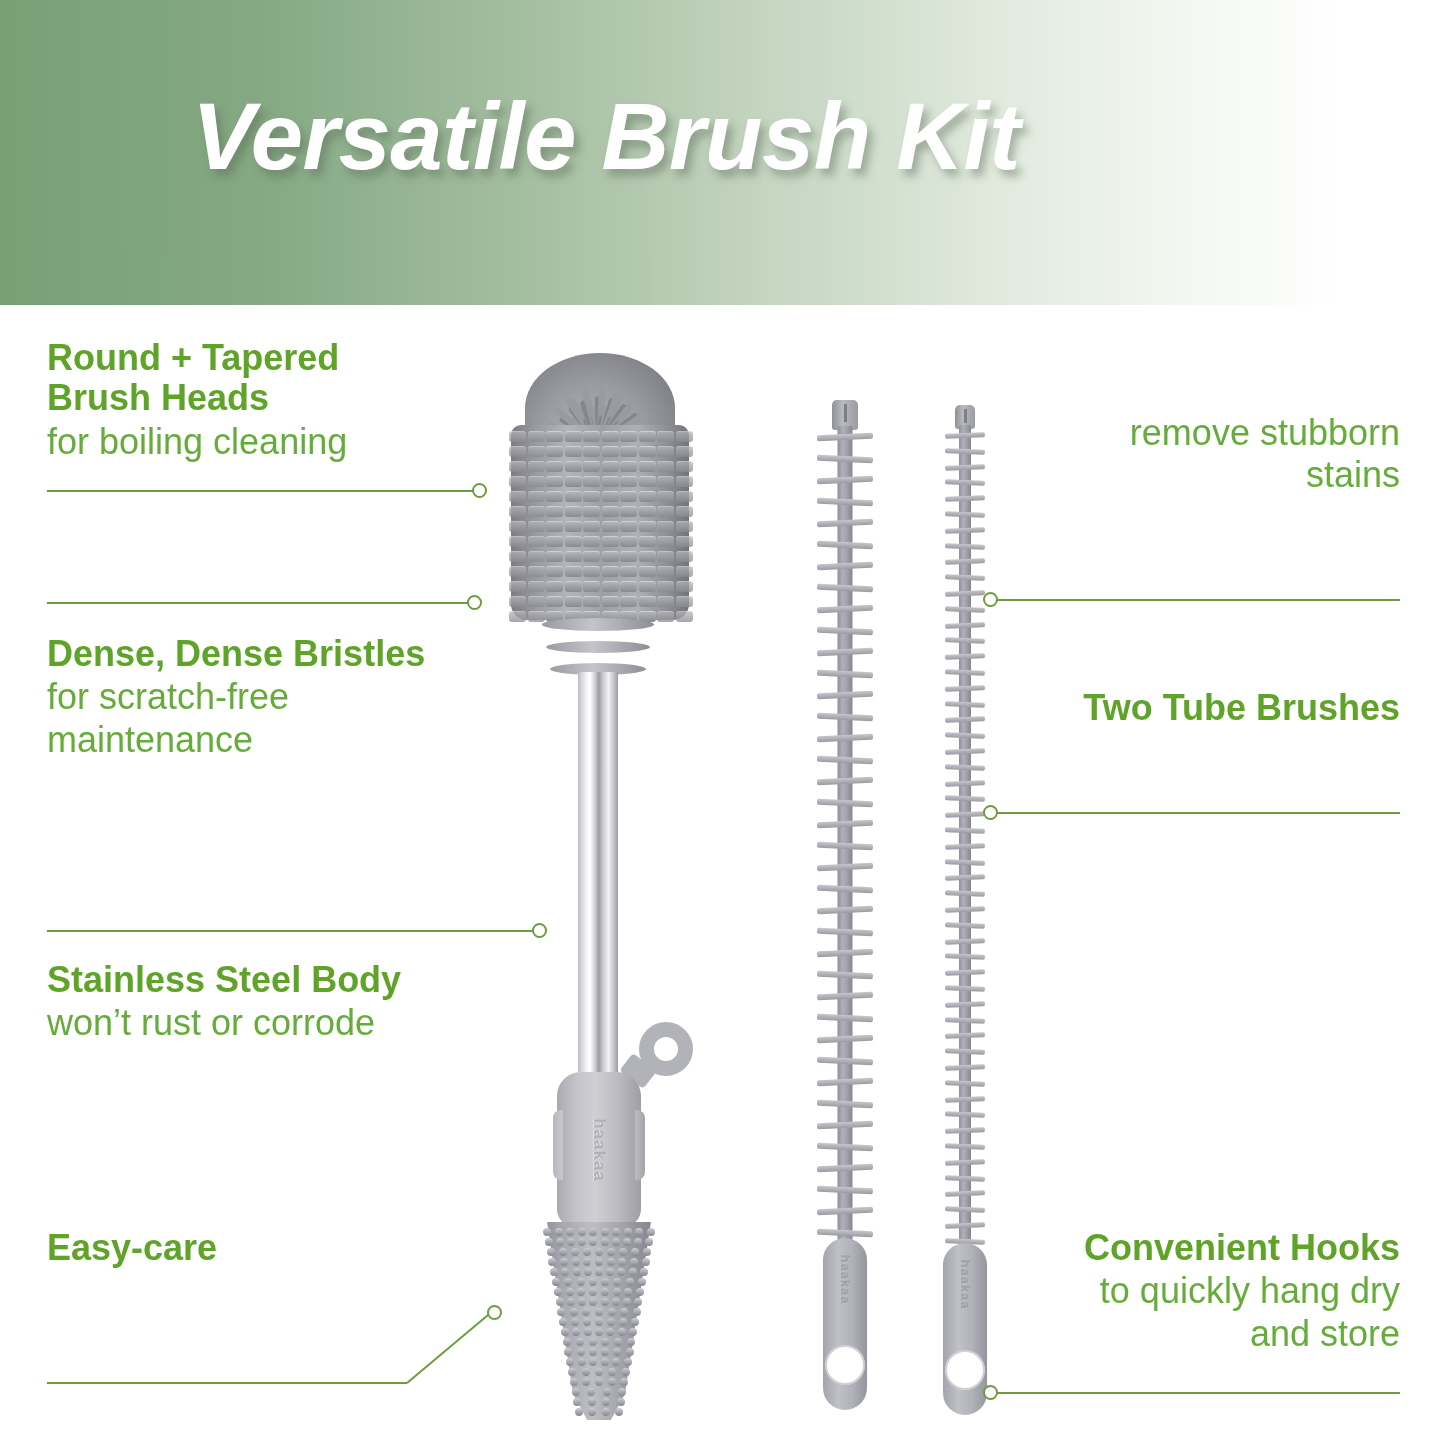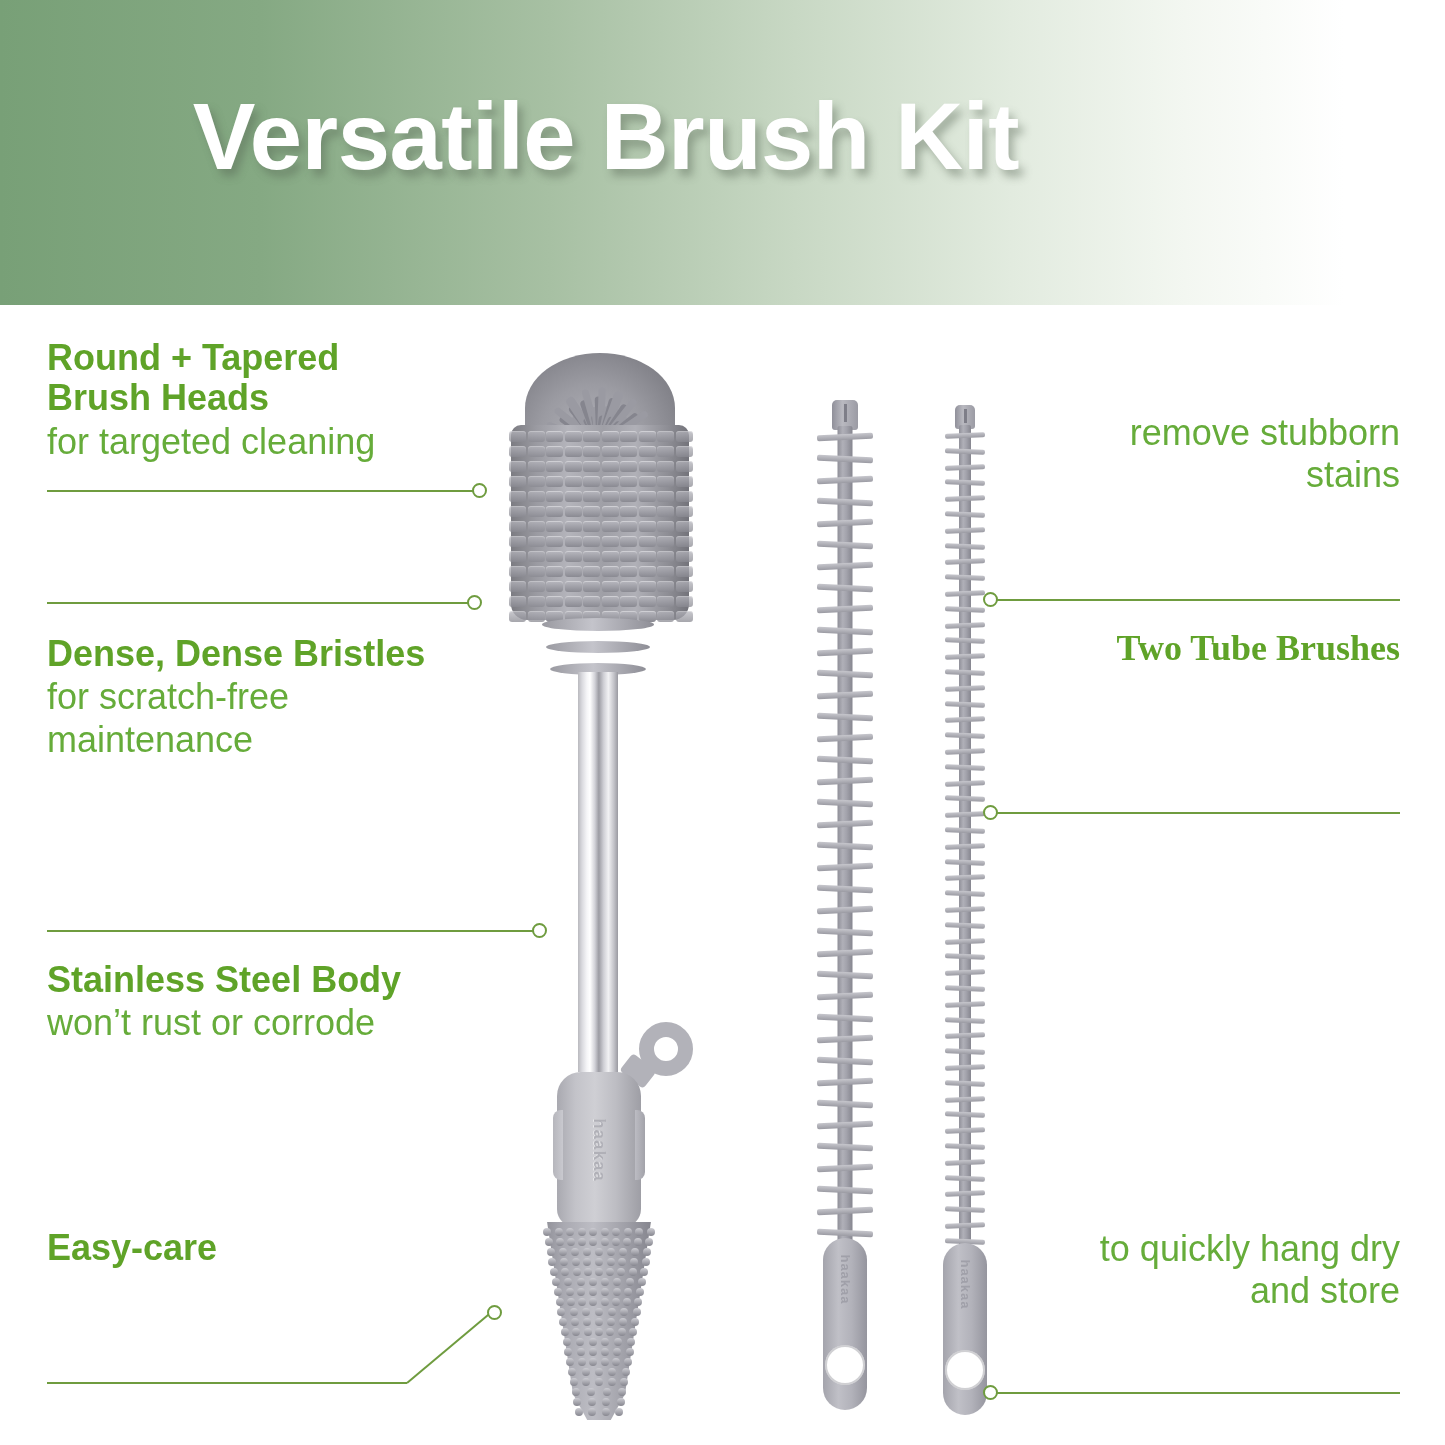--- a/index.html
+++ b/index.html
@@ -12,20 +12,21 @@
     background:linear-gradient(to right,#78a077 0%,#85a983 18%,#a7c0a3 38%,#c8d8c4 55%,#e2ebdf 70%,#f3f7f1 82%,#ffffff 93%);
   }
   .header-title{
     position:absolute;left:0;top:88px;width:1323px;
     text-align:center;
     font-size:94px;font-weight:bold;color:#ffffff;
     letter-spacing:-0.5px;
     text-shadow:5px 7px 9px rgba(80,95,78,0.42);
     padding-right:111px;box-sizing:border-box;
     line-height:1.05;
+    font-style:italic;
   }
 
   
   .callout{position:absolute;}
   .callout .ttl{
     font-size:36px;font-weight:bold;color:#5fa328;line-height:1.12;
     margin:0 0 2px 0;white-space:pre-line;
   }
   .callout .sub{
     font-size:36px;font-weight:normal;color:#66ac3a;line-height:1.18;
@@ -691,21 +692,21 @@
   <div class="dot" style="left:983px;top:805px;"></div>
   <div class="leader" style="left:997px;top:812px;width:403px;"></div>
 
   <div class="dot" style="left:983px;top:1385px;"></div>
   <div class="leader" style="left:997px;top:1392px;width:403px;"></div>
 </div>
 
 <div class="callout left" style="left:47px;top:338px;width:430px;">
   <div class="ttl">Round + Tapered
 Brush Heads</div>
-  <div class="sub">for targeted cleaning</div>
+  <div class="sub">for boiling cleaning</div>
 </div>
 
 <div class="callout left" style="left:47px;top:634px;width:430px;">
   <div class="ttl">Dense, Dense Bristles</div>
   <div class="sub">for scratch-free
 maintenance</div>
 </div>
 
 <div class="callout left" style="left:47px;top:960px;width:450px;">
   <div class="ttl">Stainless Steel Body</div>
@@ -714,20 +715,21 @@
 
 <div class="callout left" style="left:47px;top:1228px;width:450px;">
   <div class="ttl">Easy-care</div>
 </div>
 
 <div class="callout right" style="left:990px;top:412px;width:410px;">
   <div class="sub">remove stubborn
 stains</div>
 </div>
 
-<div class="callout right" style="left:990px;top:628px;width:410px;font-family:Liberation Serif, serif;">
+<div class="callout right" style="left:990px;top:688px;width:410px;">
   <div class="ttl">Two Tube Brushes</div>
 </div>
 
 <div class="callout right" style="left:990px;top:1228px;width:410px;">
+  <div class="ttl">Convenient Hooks</div>
   <div class="sub">to quickly hang dry
 and store</div>
 </div>
 
 </body></html>

